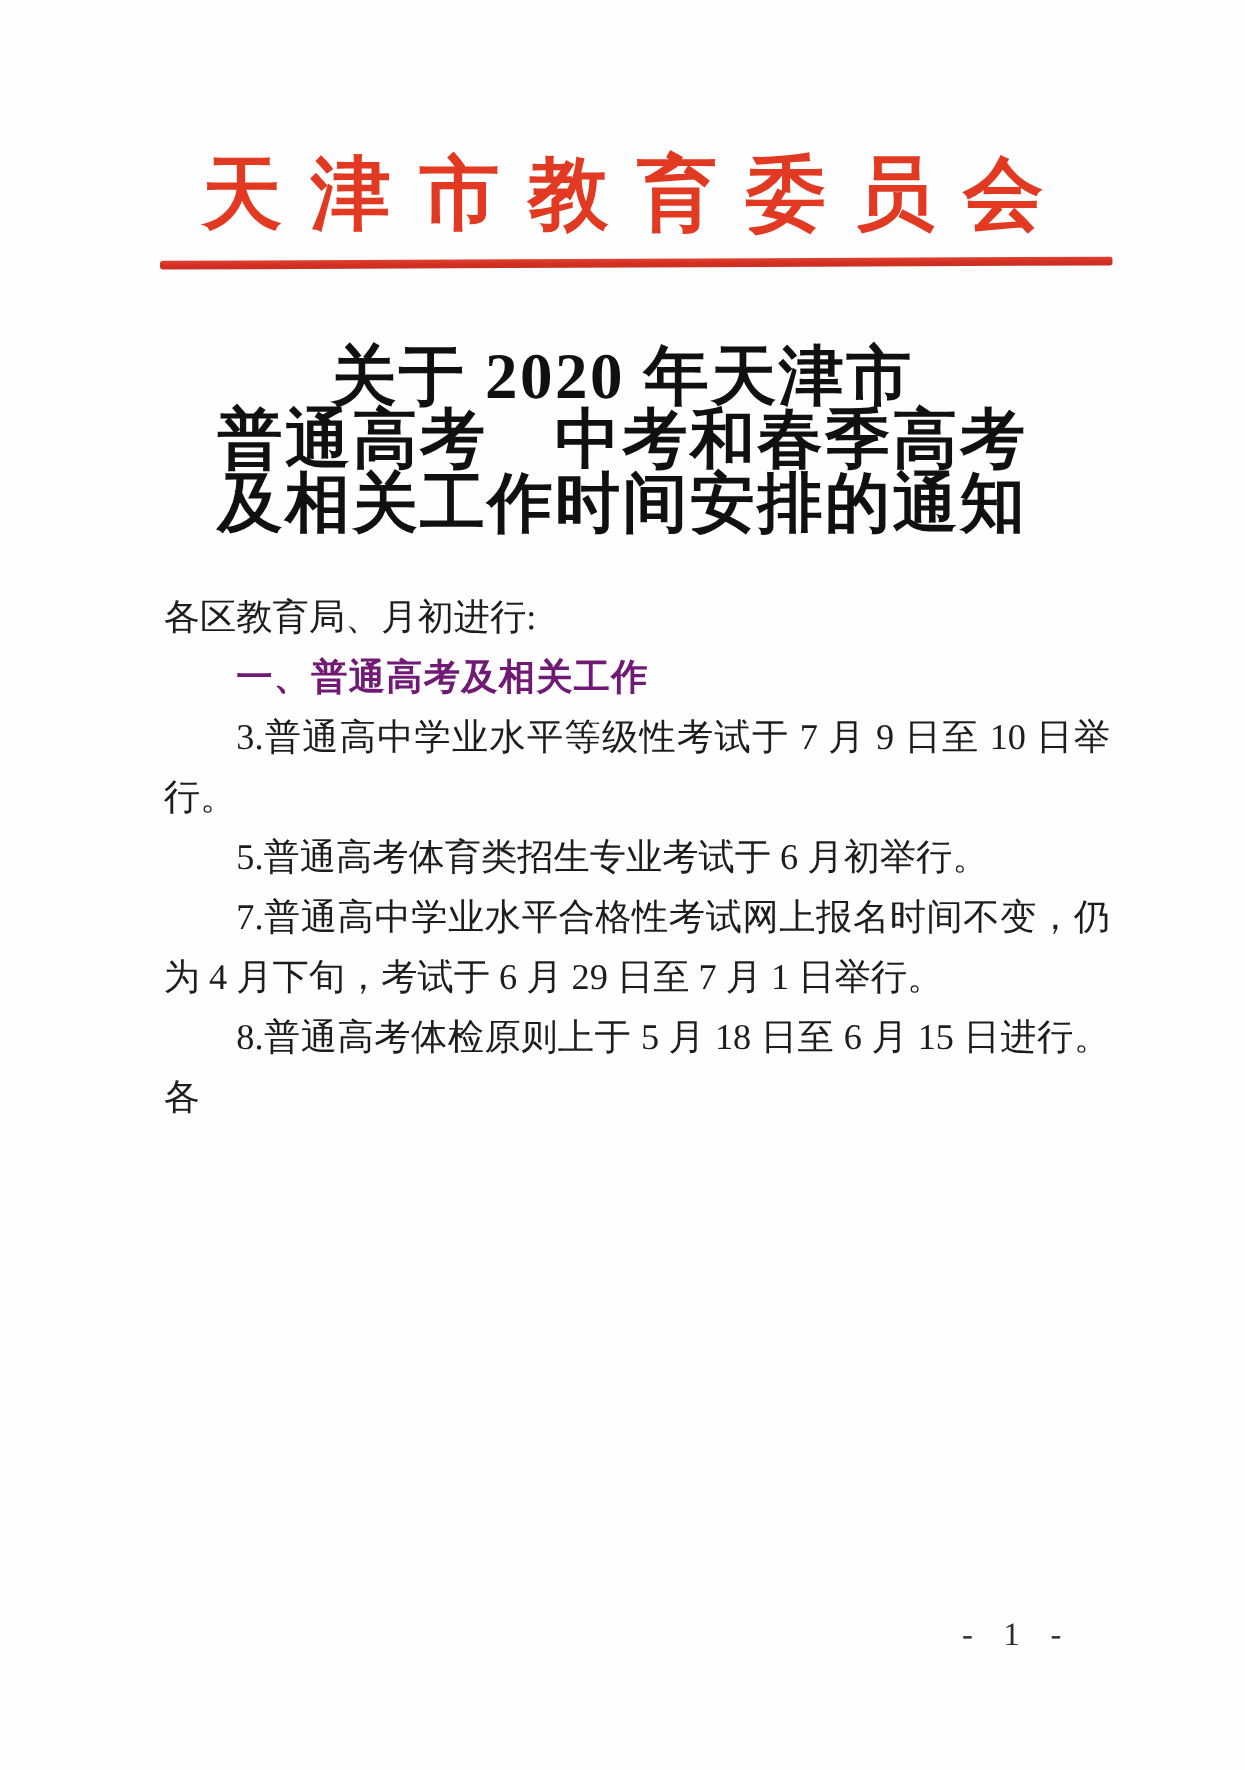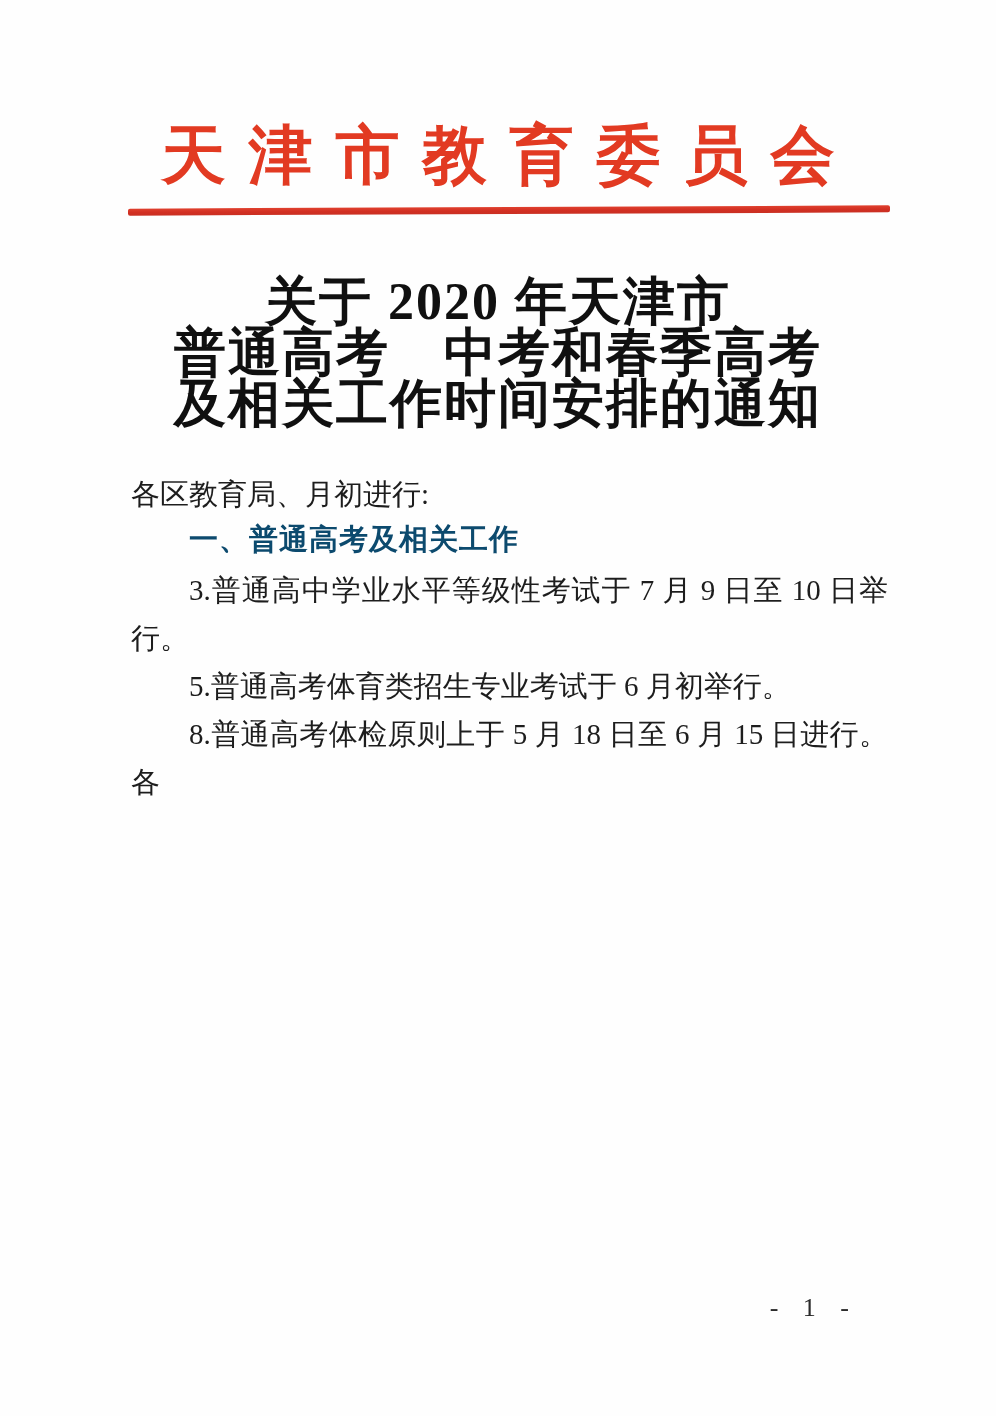--- a/index.html
+++ b/index.html
@@ -60,23 +60,23 @@
     left: 131px;
     width: 757px;
     font-size: 29px;
     line-height: 48px;
     text-align: justify;
     color: #1d1d1d;
   }
   .body-text p { margin: 0; }
   .indent { text-indent: 2em; }
   .section-heading {
-    font-family: Liberation Mono, monospace;
+    font-family: Liberation Sans, sans-serif;
     font-weight: bold;
-    color: #0c4a6e;
+    color: #701a75;
     letter-spacing: 1px;
   }
   
   .page-number {
     position: absolute;
     top: 1293px;
     right: 138px;
     font-size: 26px;
     letter-spacing: 9px;
     color: #2b2b2b;
@@ -99,18 +99,19 @@
     <div>关于 2020 年天津市</div>
     <div>普通高考　中考和春季高考</div>
     <div>及相关工作时间安排的通知</div>
   </div>
 
   <div class="body-text">
     <p>各区教育局、月初进行:</p>
     <p class="indent section-heading">一、普通高考及相关工作</p>
     <p class="indent">3.普通高中学业水平等级性考试于 7 月 9 日至 10 日举行。</p>
     <p class="indent">5.普通高考体育类招生专业考试于 6 月初举行。</p>
+    <p class="indent">7.普通高中学业水平合格性考试网上报名时间不变，仍为 4 月下旬，考试于 6 月 29 日至 7 月 1 日举行。</p>
     <p class="indent">8.普通高考体检原则上于 5 月 18 日至 6 月 15 日进行。各</p>
   </div>
 
   <div class="page-number">- 1 -</div>
 
 </div>
 
 </body></html>

